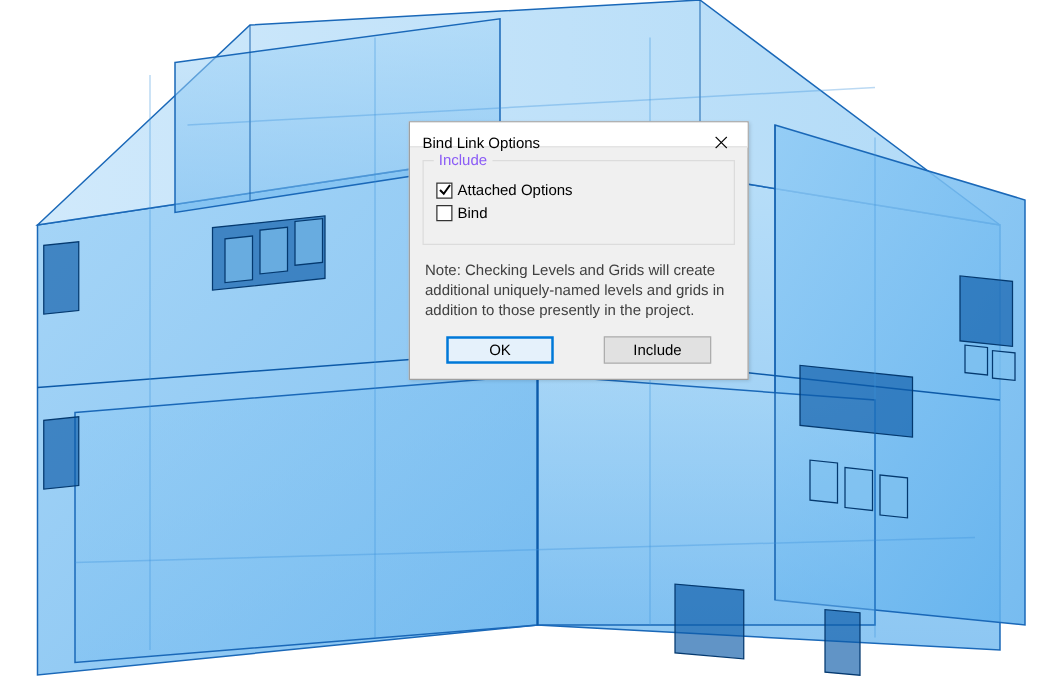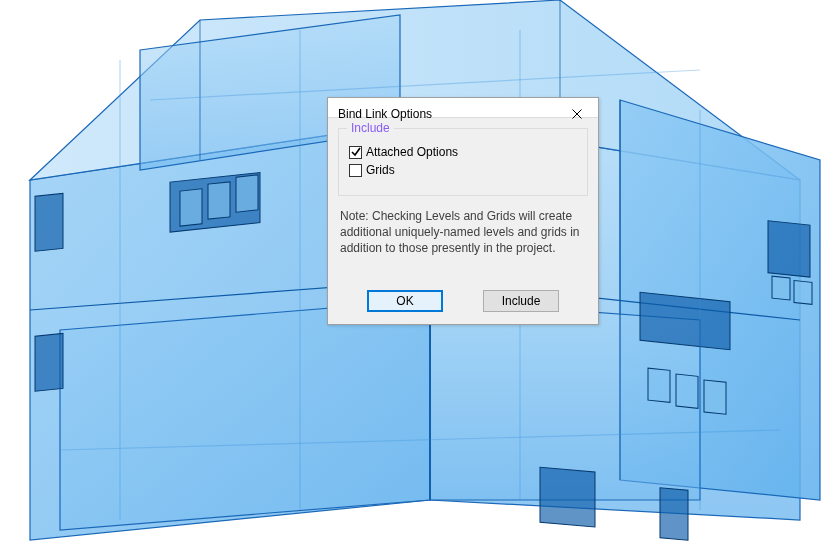--- a/index.html
+++ b/index.html
@@ -100,31 +100,30 @@
       margin: 0 2px 12px 2px;
     }
 
     .button-row {
       display: flex;
       justify-content: center;
       gap: 40px;
       padding: 0 6px;
     }
     .btn {
-      width: 76px;
+      width: 86px;
       height: 22px;
       border: 1px solid #adadad;
       background: #e1e1e1;
       font-family: inherit;
       font-size: 12px;
       cursor: pointer;
       display: inline-flex;
       align-items: center;
       justify-content: center;
-      margin-top: 21px;
     }
     .btn.primary {
       border: 2px solid #0078d7;
       background: #e5f1fb;
     }
   </style>
 </head>
 <body>
 
 <div class="building-bg">
@@ -222,21 +221,21 @@
             </svg>
         </span>
         <span class="check-label">Attached Options</span>
       </div>
 
 
       <div class="check-row">
         <span class="checkbox">
           
         </span>
-        <span class="check-label">Grids</span>
+        <span class="check-label">Bind</span>
       </div>
     </div>
 
     <div class="note">Note: Checking Levels and Grids will create additional uniquely-named levels and grids in addition to those presently in the project.</div>
 
     <div class="button-row">
       <button class="btn primary">OK</button>
       <button class="btn">Include</button>
     </div>
   </div>

